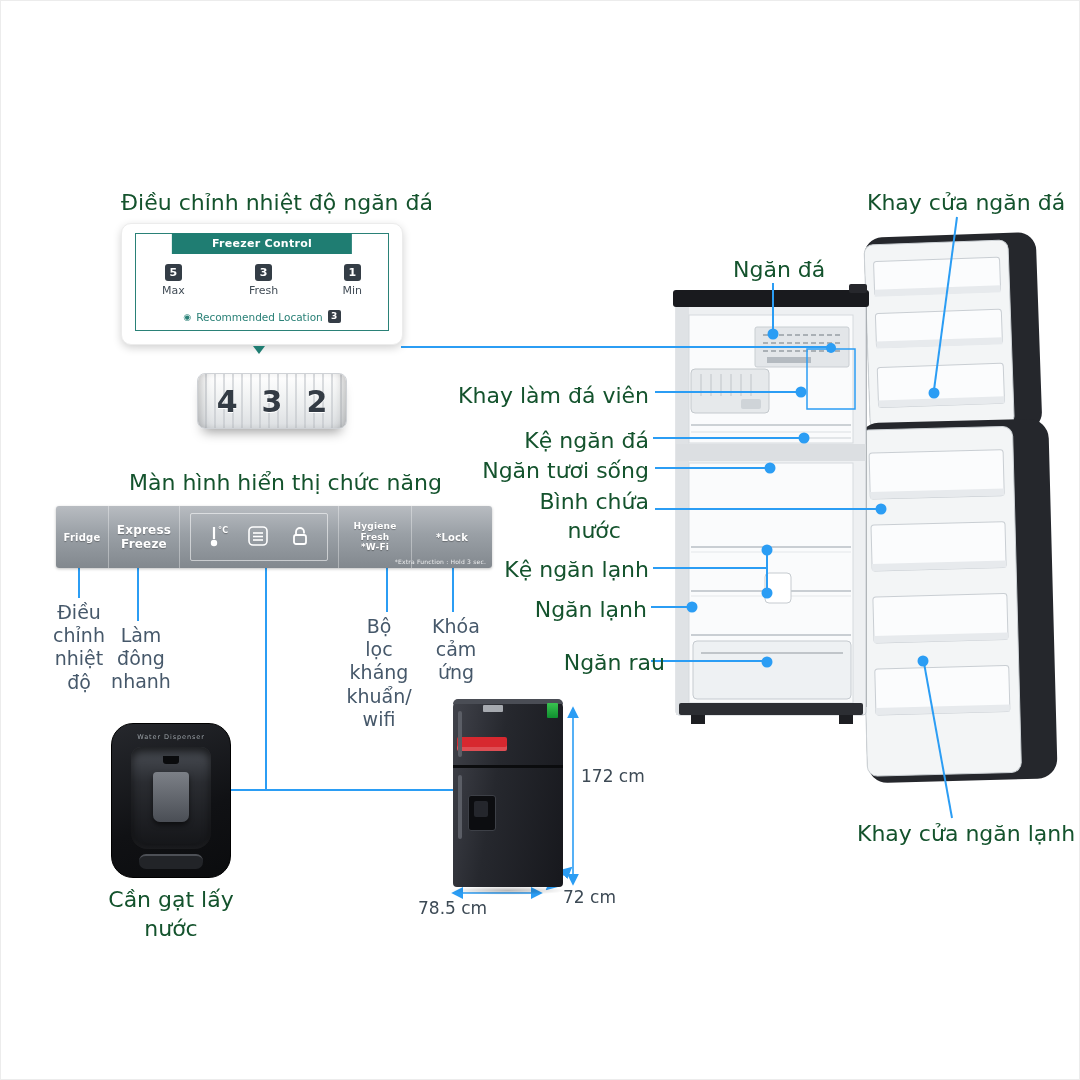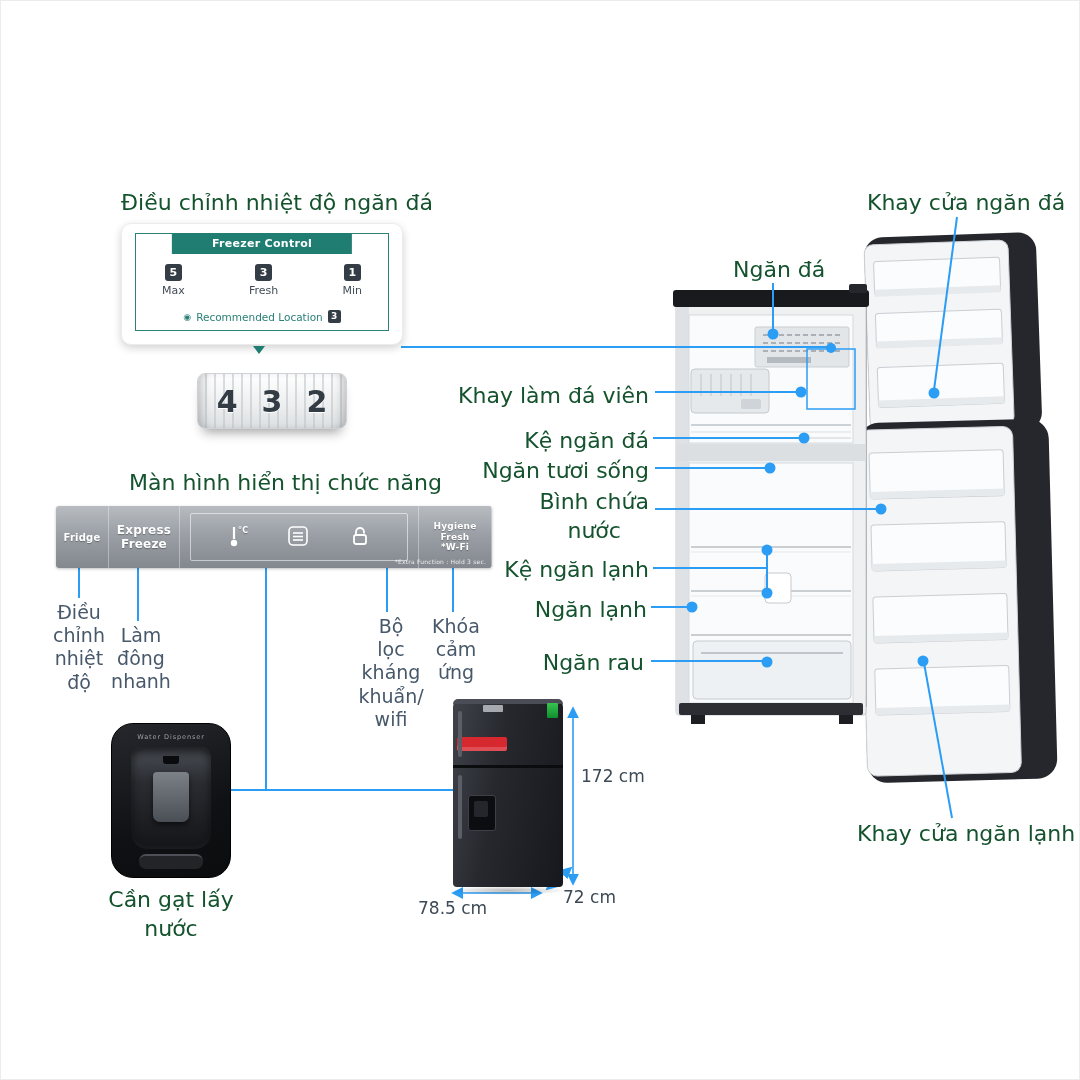--- a/index.html
+++ b/index.html
@@ -278,31 +278,32 @@
       <span>
         <svg width="22" height="22" viewBox="0 0 22 22">
             <path d="M7 10 V7 a4 4 0 0 1 8 0 v1.5" fill="none" stroke="#fff" stroke-width="1.8"></path>
             <rect x="5" y="10" width="12" height="9" rx="2" fill="none" stroke="#fff" stroke-width="1.8"></rect>
           </svg>
       </span>
     </div>
     <div class="seg seg-hygiene pre">Hygiene
 Fresh
 *W-Fi</div>
+    <div class="seg seg-lock">*Lock</div>
     <div class="footnote">*Extra Function : Hold 3 sec.</div>
   </div>
 
   <div class="callout" style="left:78px;top:600px;">Điều
 chỉnh
 nhiệt
 độ</div>
   <div class="callout" style="left:140px;top:623px;">Làm
 đông
 nhanh</div>
-  <div class="callout" style="left:390px;top:614px;text-align:center;">Bộ
+  <div class="callout" style="left:378px;top:614px;text-align:center;">Bộ
 lọc
 kháng
 khuẩn/
 wifi</div>
   <div class="callout" style="left:455px;top:614px;">Khóa
 cảm
 ứng</div>
 
   <div class="dispenser">
     <div class="wd-text">Water Dispenser</div>
@@ -332,16 +333,16 @@
 
   <div class="lbl" style="left:866px;top:188px;">Khay cửa ngăn đá</div>
   <div class="lbl" style="left:732px;top:255px;">Ngăn đá</div>
   <div class="lbl r" style="right:430px;top:381px;">Khay làm đá viên</div>
   <div class="lbl r" style="right:430px;top:426px;">Kệ ngăn đá</div>
   <div class="lbl r" style="right:430px;top:456px;">Ngăn tươi sống</div>
   <div class="lbl c" style="right:430px;top:487px;">Bình chứa
 nước</div>
   <div class="lbl r" style="right:430px;top:555px;">Kệ ngăn lạnh</div>
   <div class="lbl r" style="right:432px;top:595px;">Ngăn lạnh</div>
-  <div class="lbl r" style="right:435px;top:648px;">Ngăn rau</div>
+  <div class="lbl r" style="right:414px;top:648px;">Ngăn rau</div>
   <div class="lbl" style="left:856px;top:819px;">Khay cửa ngăn lạnh</div>
 
 </div>
 
 </body></html>

